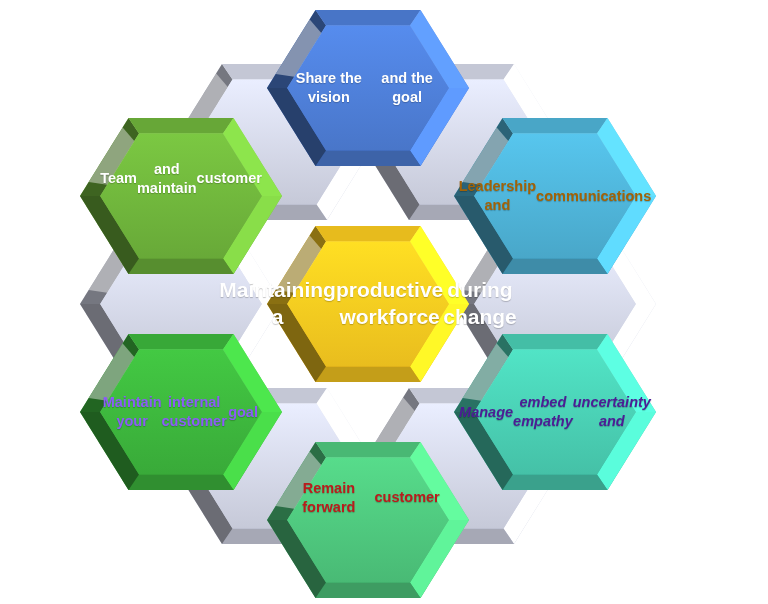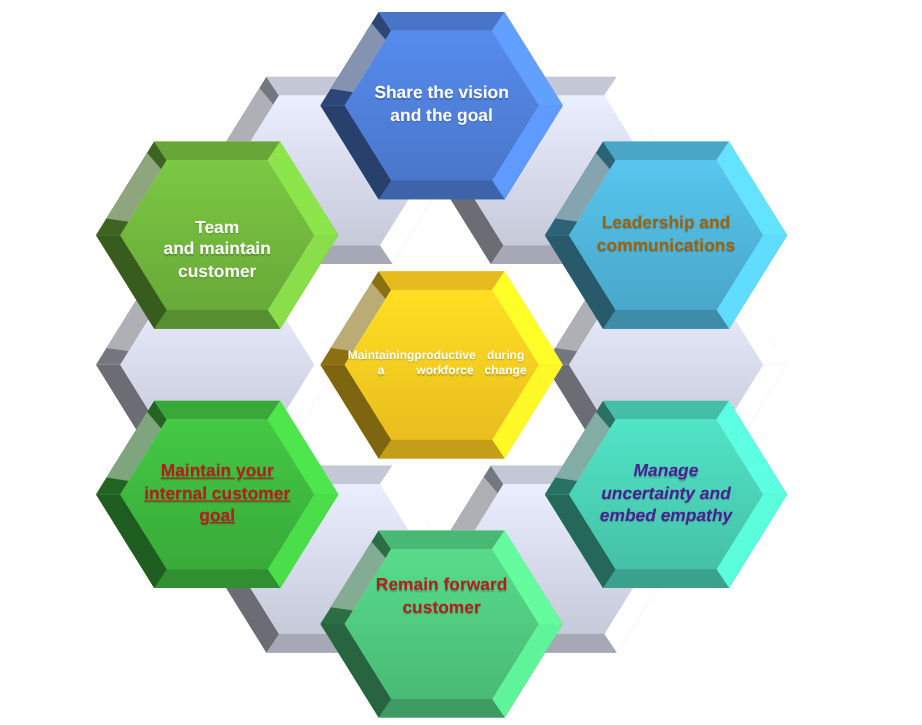--- a/index.html
+++ b/index.html
@@ -37,22 +37,22 @@
     text-align: center;
     color: #ffffff;
     font-weight: bold;
     line-height: 1.28;
     pointer-events: none;
     text-shadow: 0 1px 1px rgba(0,0,0,0.22);
     -webkit-font-smoothing: antialiased;
   }
   .hex-label span { display: block; width: 100%; }
 
-  .label-ring { font-size: 14.5px; flex-direction: column; }
-  .label-center { font-size: 10px; align-items: center; }
+  .label-ring { font-size: 14.5px; }
+  .label-center { font-size: 21px; align-items: center; }
 </style>
 </head>
 <body>
 
 <div id="diagram-stage">
 
   <svg id="hex-svg" viewBox="0 0 768 604">
     <defs>
 
       <g id="defs-slot"></g>
@@ -313,33 +313,33 @@
   <div class="hex-label label-ring" style="left: 289.725px; top: 29.5px; width: 156.55px; height: 117px; color: rgb(255, 255, 255);">
       <span>Share the vision</span>
       <span>and the goal</span>
     </div>
   <div class="hex-label label-ring" style="left: 476.725px; top: 137.5px; width: 156.55px; height: 117px; color: #a16207;">
       <span>Leadership and</span>
       <span>communications</span>
     </div>
   <div class="hex-label label-ring" style="left: 476.725px; top: 353.5px; width: 156.55px; height: 117px; color: #4c1d95; font-style: italic;">
       <span>Manage</span>
+      <span>embed empathy</span>
       <span>uncertainty and</span>
-      <span>embed empathy</span>
     </div>
   <div class="hex-label label-ring" style="left: 289.725px; top: 439px; width: 156.55px; height: 117px; color: #b91c1c;">
       <span>Remain forward</span>
       <span>customer</span>
     </div>
-  <div class="hex-label label-ring" style="left: 102.725px; top: 353.5px; width: 156.55px; height: 117px; color: #b91c1c; text-decoration: underline;">
+  <div class="hex-label label-ring" style="left: 102.725px; top: 353.5px; width: 156.55px; height: 117px; color: #8b5cf6;">
       <span>Maintain your</span>
       <span>internal customer</span>
       <span>goal</span>
     </div>
-  <div class="hex-label label-ring" style="left: 102.725px; top: 150px; width: 156.55px; height: 117px; color: rgb(255, 255, 255); align-items: center;">
+  <div class="hex-label label-ring" style="left: 102.725px; top: 120px; width: 156.55px; height: 117px; color: rgb(255, 255, 255); align-items: center;">
       <span>Team</span>
       <span>and maintain</span>
       <span>customer</span>
     </div>
   <div class="hex-label label-center" style="left: 289.725px; top: 245.5px; width: 156.55px; height: 117px; color: rgb(255, 255, 255);">
       <span>Maintaining a</span>
       <span>productive workforce</span>
       <span>during change</span>
     </div>
 

